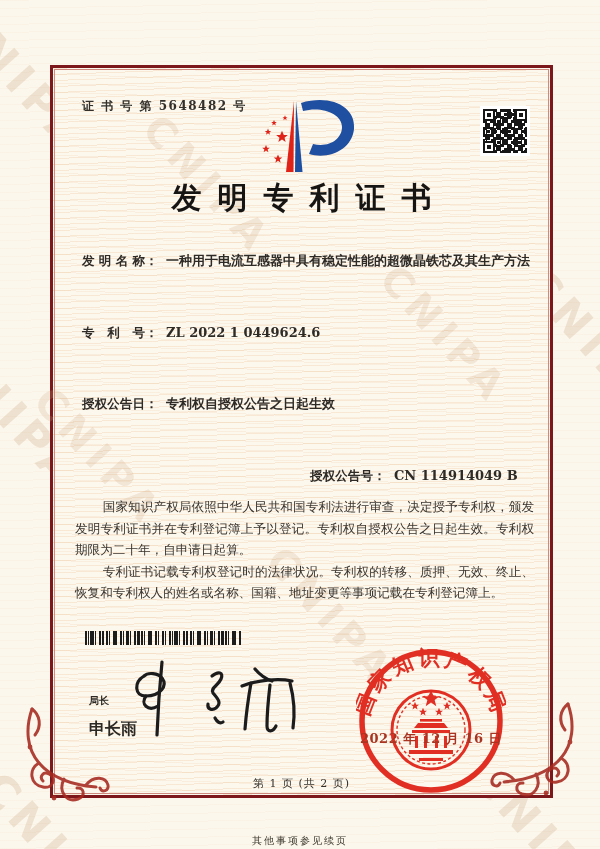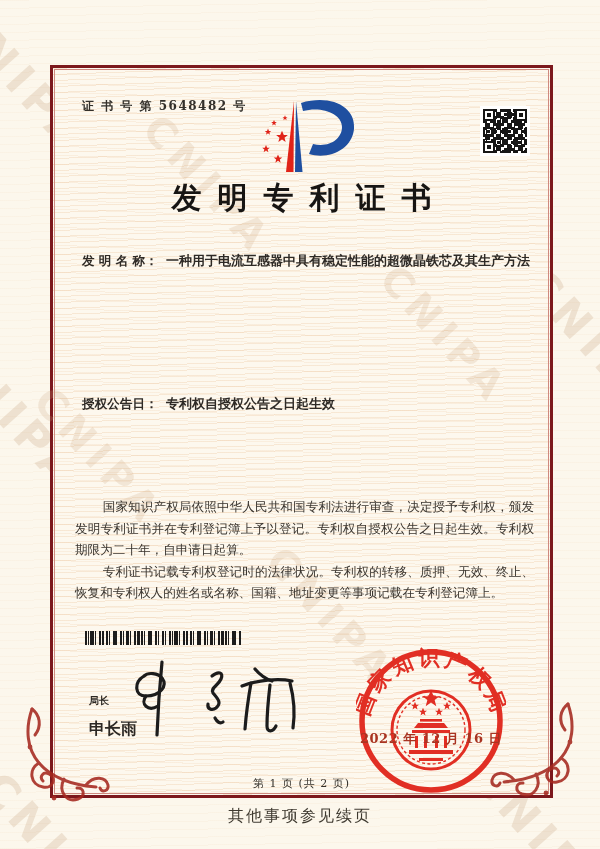--- a/index.html
+++ b/index.html
@@ -57,21 +57,21 @@
     background:
       repeating-linear-gradient(90deg,#1c1c1c 0 2px, rgba(0,0,0,0) 2px 3px, #1c1c1c 3px 4px, rgba(0,0,0,0) 4px 7px),
       repeating-linear-gradient(90deg,rgba(0,0,0,0) 0 5px, #1c1c1c 5px 7px, rgba(0,0,0,0) 7px 12px);}
   .signer-title{left:36px;top:626px;font-size:10px;font-weight:bold;color:#2c2824;}
   .signer-name{left:36px;top:651px;font-size:16px;font-weight:bold;color:#2c2824;}
   .signature{left:67px;top:588px;width:200px;height:85px;}
   .seal{left:303px;top:578px;width:150px;height:150px;opacity:0.94;}
   .seal-date{left:300px;top:662px;width:156px;text-align:center;font-size:13px;font-weight:bold;
     color:#a93422;letter-spacing:0.5px;z-index:3;}
   .page-no{left:0;top:708px;width:100%;text-align:center;font-size:11px;color:#33302b;letter-spacing:1px;}
-  .note{position:absolute;left:0;top:806px;width:100%;text-align:center;font-size:16px;
+  .note{position:absolute;left:0;top:834px;width:100%;text-align:center;font-size:10px;
     color:#3f3a30;letter-spacing:2px;z-index:2;}
   .flourish{position:absolute;width:100px;height:110px;z-index:3;}
   .flourish.bl{left:18px;top:703px;}
   .flourish.br{left:482px;top:698px;transform:scaleX(-1);}
 </style>
 </head>
 <body>
 
 <div class="wm" style="left:-22px;top:-6px">CNIPA</div>
 <div class="wm" style="left:-30px;top:330px">CNIPA</div>
@@ -111,24 +111,28 @@
       <div class="finder tr"></div>
       <div class="finder bl"></div>
     </div>
   </div>
 
   <div class="abs title">发明专利证书</div>
 
   <div class="abs frow" style="top:184px">
     <span class="flabel">发明名称</span><span class="fcolon">：</span><span class="fvalue">一种用于电流互感器中具有稳定性能的超微晶铁芯及其生产方法</span>
   </div>
+  <div class="abs frow" style="top:256px">
+    <span class="flabel">专利号</span><span class="fcolon">：</span><span class="fvalue">ZL 2022 1 0449624.6</span>
+  </div>
   <div class="abs frow" style="top:327px">
     <span class="flabel">授权公告日</span><span class="fcolon">：</span><span class="fvalue">专利权自授权公告之日起生效</span>
   </div>
   <div class="abs frow" style="top:399px">
+    <span class="pair2"><span class="flabel">授权公告号</span><span class="fcolon">：</span><span class="fvalue">CN 114914049 B</span></span>
   </div>
 
   <div class="abs paras">
     <p>国家知识产权局依照中华人民共和国专利法进行审查，决定授予专利权，颁发发明专利证书并在专利登记簿上予以登记。专利权自授权公告之日起生效。专利权期限为二十年，自申请日起算。</p>
     <p>专利证书记载专利权登记时的法律状况。专利权的转移、质押、无效、终止、恢复和专利权人的姓名或名称、国籍、地址变更等事项记载在专利登记簿上。</p>
   </div>
 
   <div class="abs barcode"></div>
 
   <div class="abs signer-title">局长</div>

